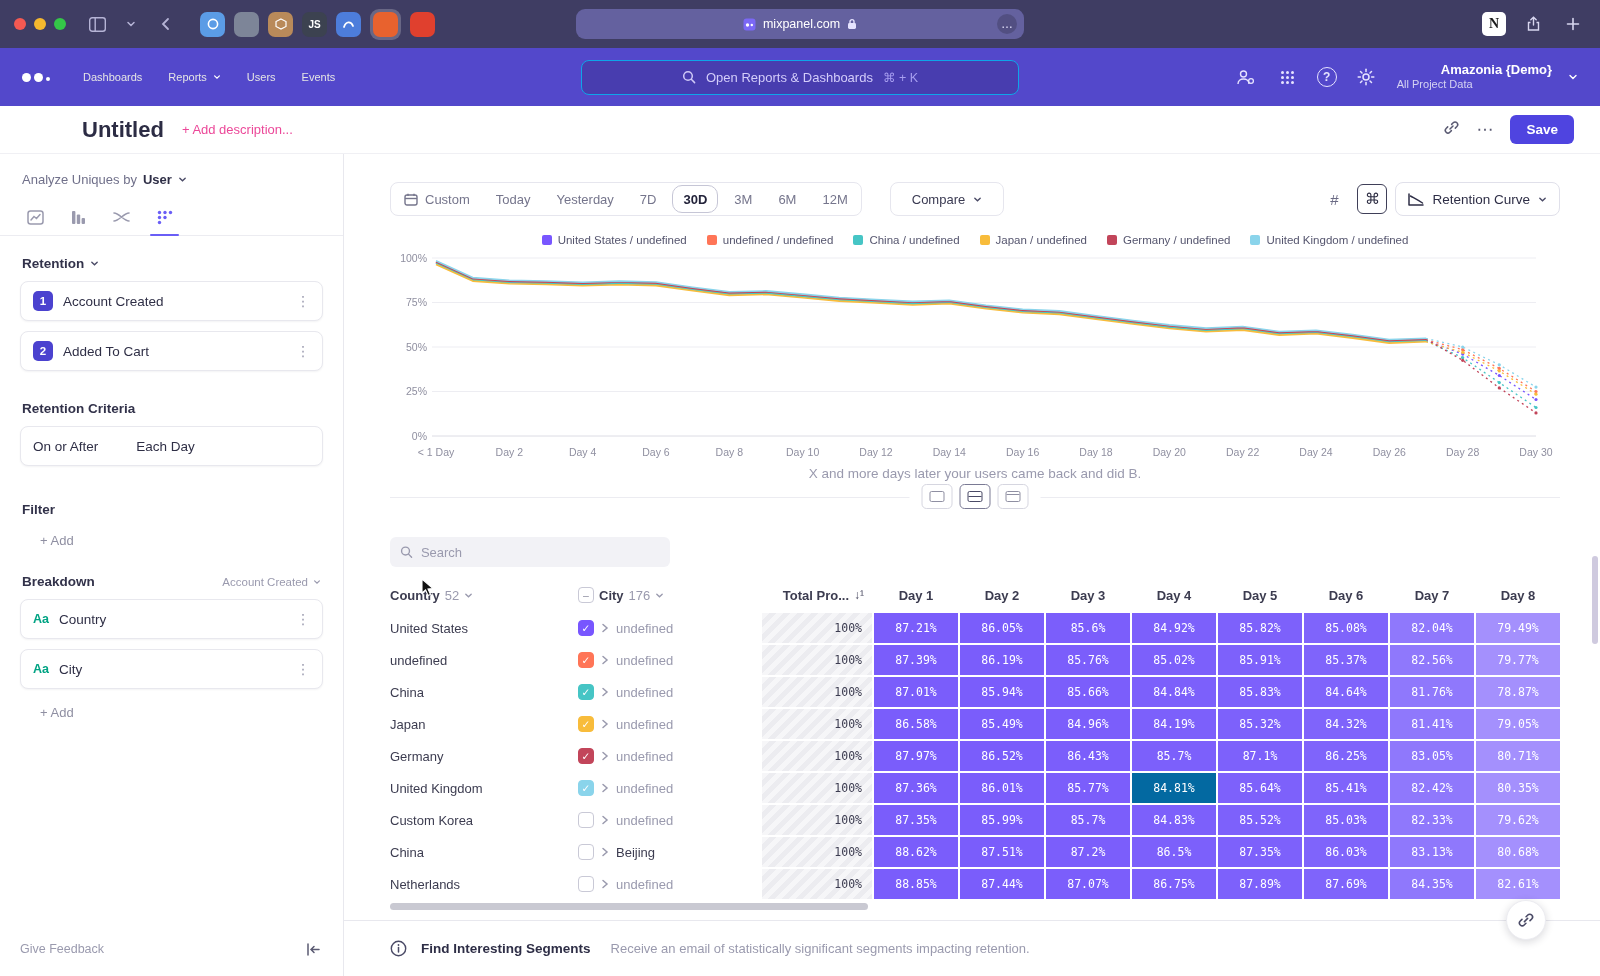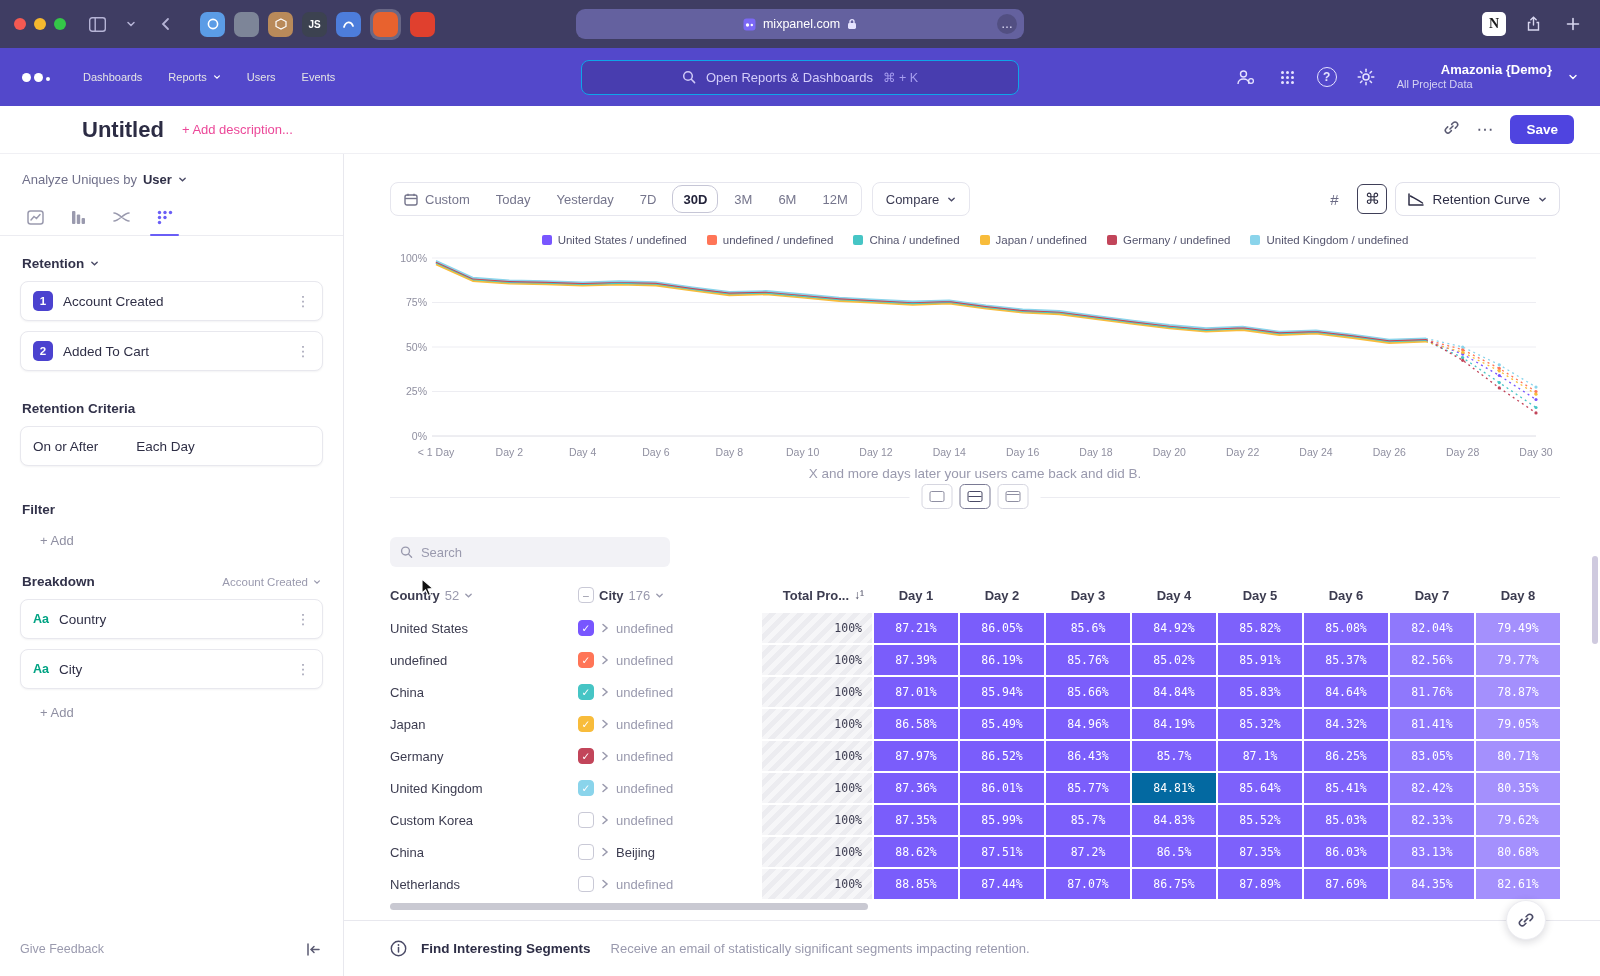--- a/index.html
+++ b/index.html
@@ -66,21 +66,21 @@
   .give-feedback { position:absolute; left:20px; bottom:20px; font-size:12.5px; color:#9a9aae; }
   .collapse-btn { position:absolute; right:22px; bottom:16px; color:#5a5a72; }
 
   
   .main { flex:1; display:flex; flex-direction:column; position:relative; overflow:hidden; }
   .main-scroll { height:766px; padding:0 40px 0 46px; overflow:hidden; }
   .toolbar { display:flex; align-items:center; margin-top:28px; }
   .ranges { display:flex; align-items:center; height:34px; border:1px solid #e6e6ee; border-radius:8px; background:#fff; }
   .range { display:flex; align-items:center; gap:7px; padding:0 13px; font-size:13px; color:#75758c; background:none; border:none; height:100%; }
   .range.active { height:28px; margin:0 3px; padding:0 10px; border:1px solid #c6c6d6; border-radius:10px; color:#23233a; font-weight:700; background:#fff; }
-  .compare-btn { margin-left:10px; height:34px; border:1px solid #e6e6ee; border-radius:8px; background:#fff; display:flex; align-items:center; gap:8px; padding:0 13px; font-size:13px; color:#3a3a52; }
+  .compare-btn { margin-left:28px; height:34px; border:1px solid #e6e6ee; border-radius:8px; background:#fff; display:flex; align-items:center; gap:8px; padding:0 21px; font-size:13px; color:#3a3a52; }
   .toolbar-right { margin-left:auto; display:flex; align-items:center; gap:8px; }
   .icon-btn { width:30px; height:30px; display:flex; align-items:center; justify-content:center; border-radius:6px; color:#6a6a84; font-size:15px; background:none; border:none; }
   .icon-btn.active { border:1px solid #3f3f58; color:#2a2a40; }
   .view-btn { height:34px; border:1px solid #e0e0ea; border-radius:8px; display:flex; align-items:center; gap:8px; padding:0 12px; font-size:13.5px; color:#2e2e46; background:#fff; }
 
   .legend { display:flex; justify-content:center; gap:20px; margin-top:18px; font-size:11.5px; color:#55556e; }
   .legend-item { display:flex; align-items:center; gap:6px; }
   .legend-swatch { width:10px; height:10px; border-radius:2px; display:inline-block; }
 
   #chart-svg { display:block; margin-top:4px; }

